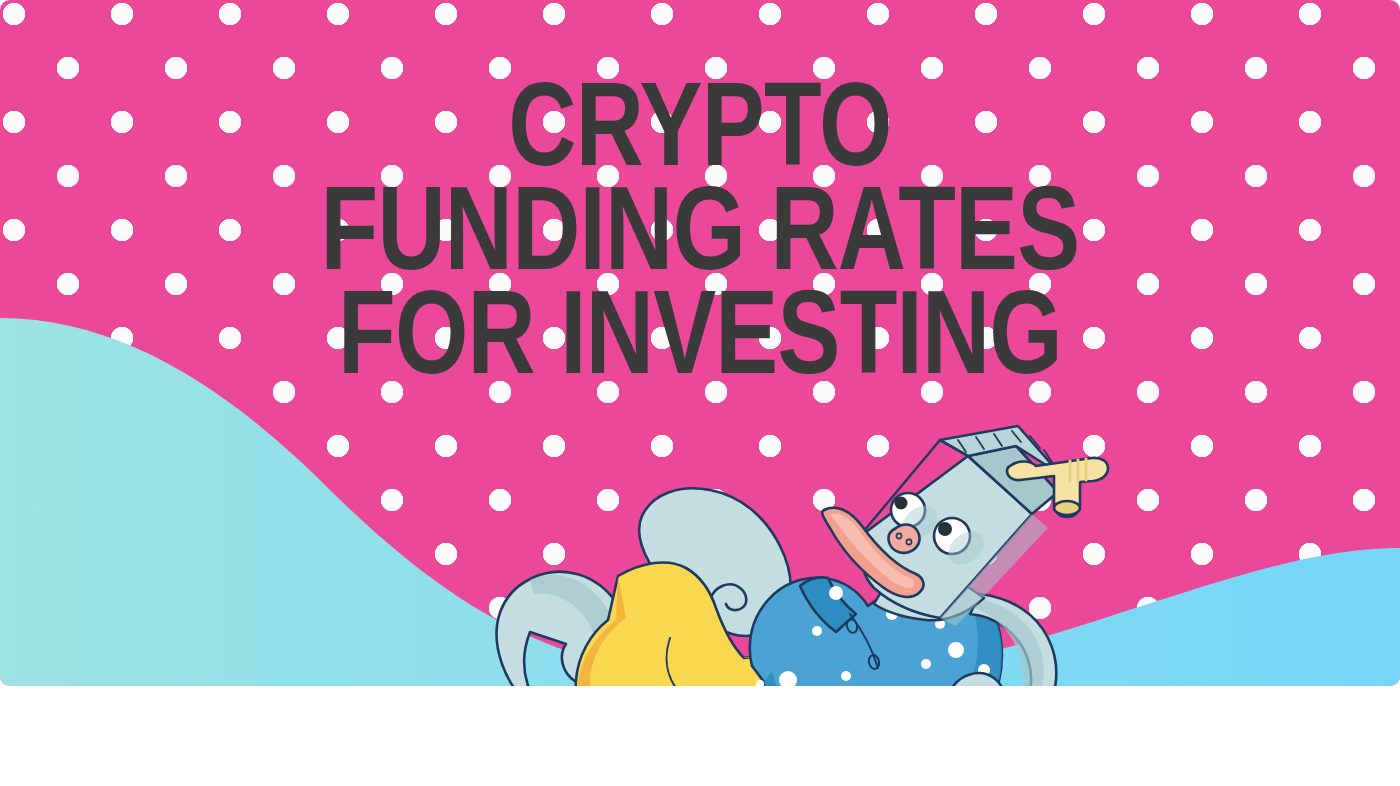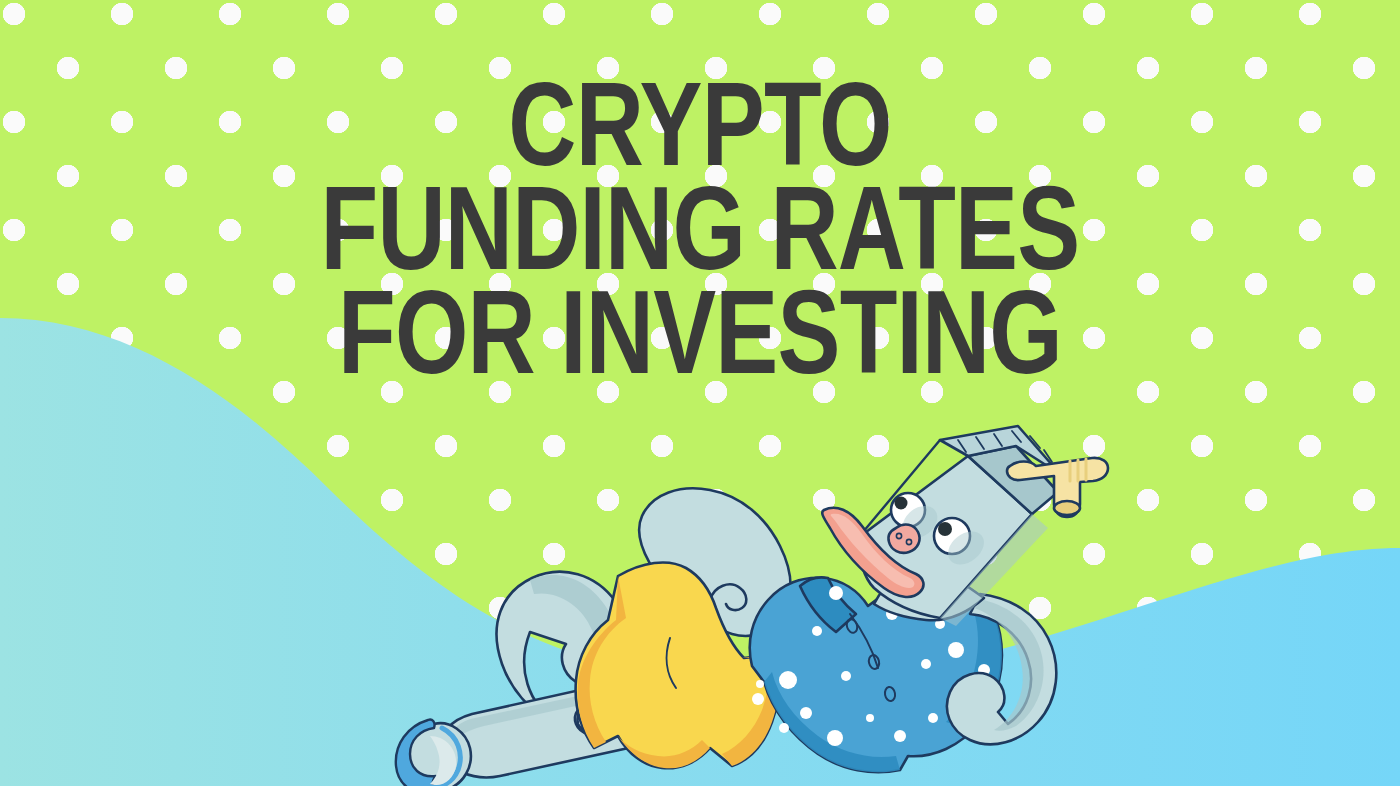--- a/index.html
+++ b/index.html
@@ -4,23 +4,24 @@
 <title>Crypto Funding Rates For Investing</title>
 <style>
   * { margin:0; padding:0; box-sizing:border-box; }
   html,body{
     width:1400px; height:786px;
     overflow:hidden;
     font-family:"Liberation Sans", sans-serif;
   }
   #poster{
     position:relative;
-    width:1400px; height:786px;
-    background:#bef264;
+    width:1400px; height:686px;
+    background:#ec4899;
     overflow:hidden;
+    border-radius:10px;
   }
   
   #dots{
     position:absolute; inset:0;
     background-image:
       radial-gradient(circle at 14px 14px, #fafafa 11px, transparent 11.5px),
       radial-gradient(circle at 14px 14px, #fafafa 11px, transparent 11.5px);
     background-size:108px 108px, 108px 108px;
     background-position:0 0, 54px 54px;
     pointer-events:none;

